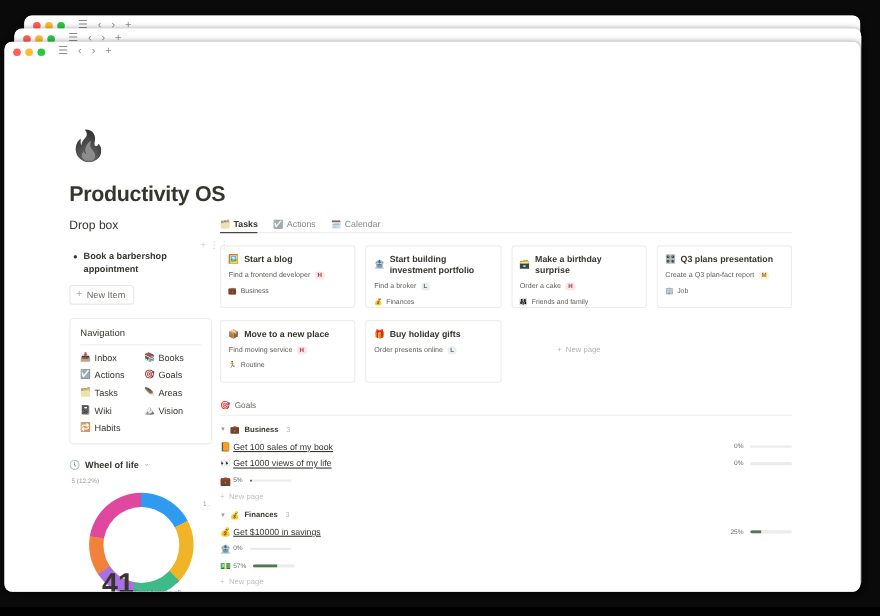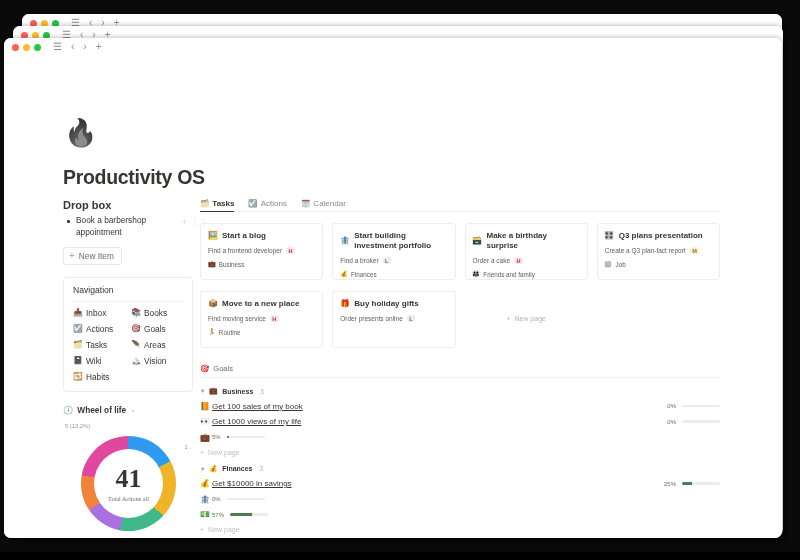--- a/index.html
+++ b/index.html
@@ -32,22 +32,22 @@
   .page{position:absolute;left:0;top:18px;right:0;bottom:0;background:#fff;
         overflow:hidden;}
 
   .brandicon{position:absolute;left:60px;top:64px;font-size:27px;line-height:1;
              filter:grayscale(1) contrast(1.4) brightness(.55);}
   .ptitle{position:absolute;left:59px;top:110px;font-size:19.5px;font-weight:bold;
           color:#37352f;letter-spacing:-.3px;}
 
   
   .leftcol{position:absolute;left:59px;top:143px;width:130px;}
-  .sec-h{font-size:11px;font-weight:bold;color:#37352f;margin-bottom:4px;}
-  .bullets{margin:0;padding-left:13px;list-style:none;}
+  .sec-h{font-size:11px;font-weight:normal;color:#37352f;margin-bottom:16px;}
+  .bullets{margin:0;padding-left:13px;list-style:none;font-weight:bold;}
   .bullets li{position:relative;font-size:8.3px;line-height:11.5px;color:#37352f;
               margin-bottom:4px;}
   .bullets li:before{content:"";position:absolute;left:-9px;top:5px;width:2.6px;
               height:2.6px;border-radius:50%;background:#37352f;}
   .newitem{display:inline-flex;align-items:center;gap:4px;margin-top:5px;
            border:1px solid #e8e8e6;border-radius:3px;padding:3px 7px 3px 5px;
            font-size:8.3px;color:#6c6a64;background:#fff;}
   .plus{color:#b0aeab;font-size:10px;line-height:1;}
 
   .navbox{margin-top:12px;border:1px solid #ececeb;border-radius:4px;
@@ -68,22 +68,22 @@
          background:conic-gradient(
            #2e9bf0 0deg 62deg,
            #f0b429 62deg 133deg,
            #3fb98a 133deg 190deg,
            #a970e0 190deg 236deg,
            #f2813c 236deg 280deg,
            #e0479e 280deg 360deg);}
   .donut:after{content:"";position:absolute;left:13px;top:13px;right:13px;bottom:13px;
          background:#fff;border-radius:50%;}
   .donut-center{position:absolute;left:18px;top:16px;width:95px;height:95px;
-         display:flex;flex-direction:column;align-items:center;justify-content:center;
-         z-index:2;font-family:Liberation Serif, serif;}
+         display:flex;flex-direction:row;align-items:flex-end;justify-content:center;
+         z-index:2;}
   .donut-num{font-size:26px;font-weight:bold;color:#37352f;line-height:1;}
   .donut-lbl{font-size:6.2px;color:#6c6a64;margin-top:3px;}
   .lbl{position:absolute;font-size:5.8px;color:#9b9995;white-space:nowrap;}
   .lbl-tl{left:2px;top:3px;}
   .lbl-tr{right:2px;top:24px;}
 
   
   .maincol{position:absolute;left:196px;top:143px;width:520px;}
   .gutter{position:absolute;left:178px;top:162px;display:flex;gap:3px;
           align-items:center;color:#d6d5d3;font-size:9px;line-height:1;}

